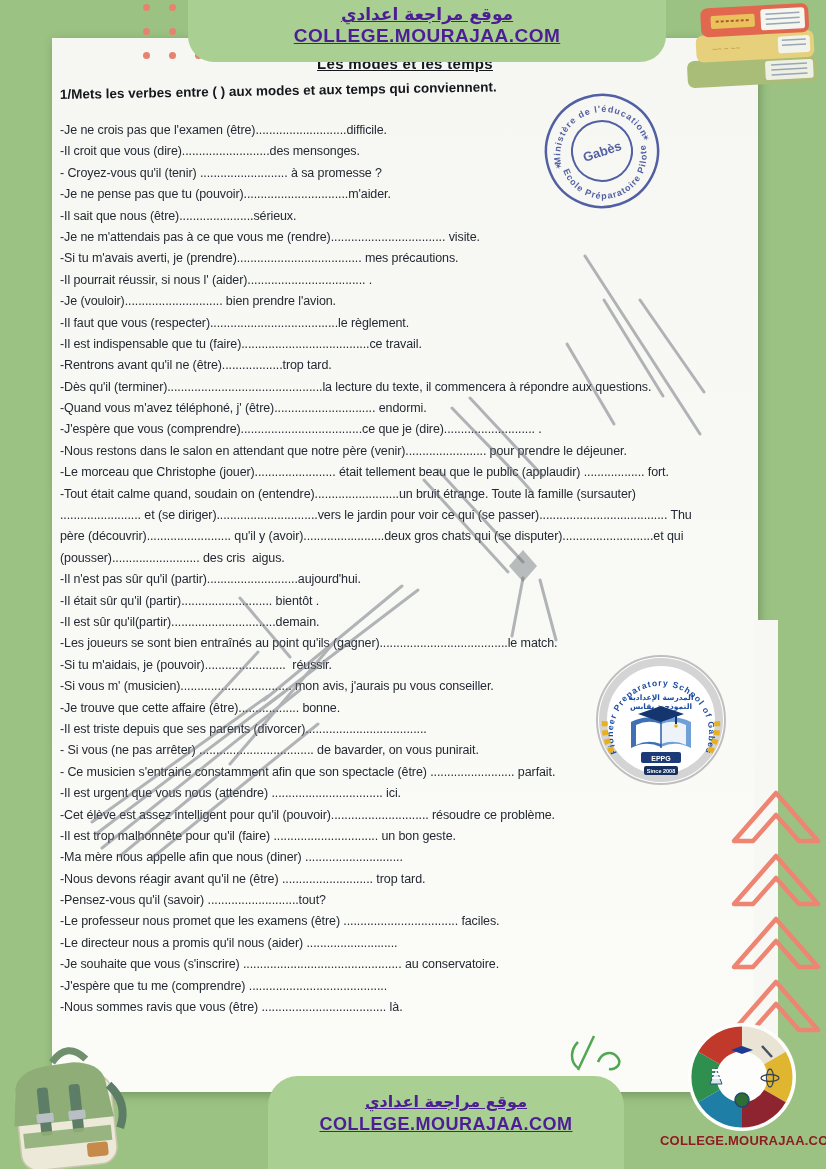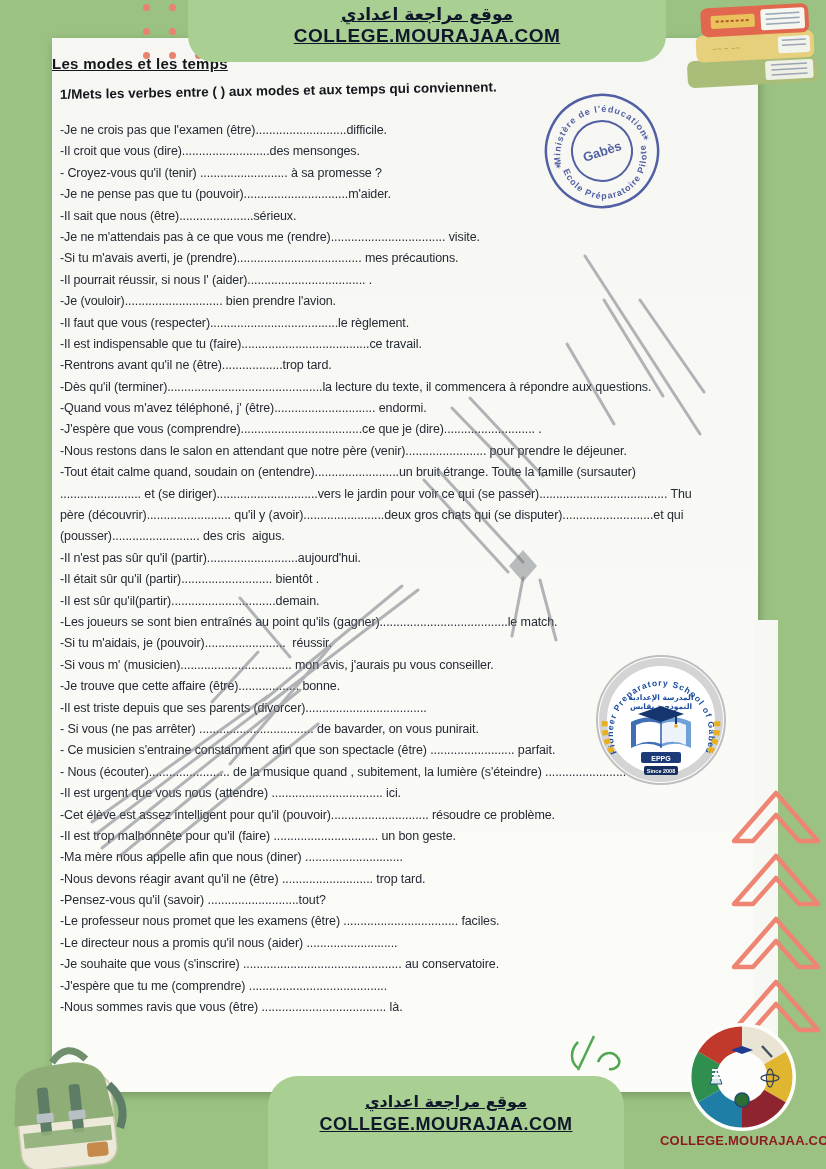--- a/index.html
+++ b/index.html
@@ -4,33 +4,33 @@
 <style>
   html,body{margin:0;padding:0;}
   .canvas{position:relative;width:826px;height:1169px;overflow:hidden;
     background:#9bc283;font-family:"Liberation Sans","DejaVu Sans",sans-serif;}
   
   .paper{position:absolute;left:52px;top:38px;width:706px;height:1054px;
     background:linear-gradient(#f6f6f3,#fbfbf8);
     box-shadow:2px 3px 9px rgba(50,70,40,.35);}
   .paper-lip{position:absolute;left:754px;top:620px;width:24px;height:458px;background:#f7f7f4;}
   
-  .tab{position:absolute;background:#a9cf92;text-align:center;color:#0f172a;}
+  .tab{position:absolute;background:#a9cf92;text-align:center;color:#4c1d95;}
   .tab-top{left:188px;top:0;width:478px;height:62px;border-radius:0 0 26px 26px;padding-top:4px;box-sizing:border-box;}
   .tab-bottom{left:268px;top:1076px;width:356px;height:93px;border-radius:30px 30px 0 0;padding-top:16px;box-sizing:border-box;}
   .ar-line{font-family:"DejaVu Sans",sans-serif;font-weight:bold;text-decoration:underline;}
   .tab-top .ar-line{font-size:17px;}
   .tab-bottom .ar-line{font-size:16px;}
   .url-line{font-weight:bold;text-decoration:underline;letter-spacing:.5px;}
   .tab-top .url-line{font-size:19px;margin-top:1px;}
   .tab-bottom .url-line{font-size:18px;margin-top:3px;}
   
   .dot{position:absolute;width:7px;height:7px;border-radius:50%;background:#e8826e;}
   
-  .ws-title{position:absolute;left:0;top:17px;width:100%;
+  .ws-title{position:absolute;left:0;top:17px;width:100%;text-align:center;
     font-size:15px;font-weight:bold;color:#14171c;text-decoration:underline;letter-spacing:.3px;}
   .ws-instruction{position:absolute;left:8px;top:49px;font-size:13.5px;font-weight:bold;color:#14171c;
     transform:rotate(-1deg);transform-origin:left center;white-space:nowrap;}
   .ws-lines{position:absolute;left:8px;top:82px;width:698px;}
   .xline{height:21.4px;line-height:21.4px;font-size:12.5px;color:#242a33;white-space:pre;letter-spacing:-.1px;}
   
   .ring-caption{position:absolute;left:660px;top:1133px;width:166px;text-align:center;
     font-size:13px;font-weight:bold;color:#8e1d22;letter-spacing:.2px;}
   svg{position:absolute;left:0;top:0;pointer-events:none;}
 </style>
@@ -52,35 +52,35 @@
         <div class="xline">-Si tu m'avais averti, je (prendre)..................................... mes précautions.</div>
         <div class="xline">-Il pourrait réussir, si nous l' (aider)................................... .</div>
         <div class="xline">-Je (vouloir)............................. bien prendre l'avion.</div>
         <div class="xline">-Il faut que vous (respecter)......................................le règlement.</div>
         <div class="xline">-Il est indispensable que tu (faire)......................................ce travail.</div>
         <div class="xline">-Rentrons avant qu'il ne (être)..................trop tard.</div>
         <div class="xline">-Dès qu'il (terminer)..............................................la lecture du texte, il commencera à répondre aux questions.</div>
         <div class="xline">-Quand vous m'avez téléphoné, j' (être).............................. endormi.</div>
         <div class="xline">-J'espère que vous (comprendre)....................................ce que je (dire)........................... .</div>
         <div class="xline">-Nous restons dans le salon en attendant que notre père (venir)........................ pour prendre le déjeuner.</div>
+        <div class="xline">-Le morceau que Christophe (jouer)........................ était tellement beau que le public (applaudir) .................. fort.</div>
         <div class="xline">-Tout était calme quand, soudain on (entendre).........................un bruit étrange. Toute la famille (sursauter)</div>
         <div class="xline">........................ et (se diriger)..............................vers le jardin pour voir ce qui (se passer)...................................... Thu</div>
         <div class="xline">père (découvrir)......................... qu'il y (avoir)........................deux gros chats qui (se disputer)...........................et qui</div>
         <div class="xline">(pousser).......................... des cris  aigus.</div>
         <div class="xline">-Il n'est pas sûr qu'il (partir)...........................aujourd'hui.</div>
         <div class="xline">-Il était sûr qu'il (partir)........................... bientôt .</div>
         <div class="xline">-Il est sûr qu'il(partir)...............................demain.</div>
         <div class="xline">-Les joueurs se sont bien entraînés au point qu'ils (gagner)......................................le match.</div>
         <div class="xline">-Si tu m'aidais, je (pouvoir)........................  réussir.</div>
         <div class="xline">-Si vous m' (musicien)................................. mon avis, j'aurais pu vous conseiller.</div>
         <div class="xline">-Je trouve que cette affaire (être).................. bonne.</div>
         <div class="xline">-Il est triste depuis que ses parents (divorcer)....................................</div>
         <div class="xline">- Si vous (ne pas arrêter) .................................. de bavarder, on vous punirait.</div>
         <div class="xline">- Ce musicien s'entraine constamment afin que son spectacle (être) ......................... parfait.</div>
-        <div class="xline">- Nous (écouter)........................ de la musique quand , subitement, la lumière (s'éteindre) ........................</div>
         <div class="xline">-Il est urgent que vous nous (attendre) ................................. ici.</div>
         <div class="xline">-Cet élève est assez intelligent pour qu'il (pouvoir)............................. résoudre ce problème.</div>
         <div class="xline">-Il est trop malhonnête pour qu'il (faire) ............................... un bon geste.</div>
         <div class="xline">-Ma mère nous appelle afin que nous (diner) .............................</div>
         <div class="xline">-Nous devons réagir avant qu'il ne (être) ........................... trop tard.</div>
         <div class="xline">-Pensez-vous qu'il (savoir) ...........................tout?</div>
         <div class="xline">-Le professeur nous promet que les examens (être) .................................. faciles.</div>
         <div class="xline">-Le directeur nous a promis qu'il nous (aider) ...........................</div>
         <div class="xline">-Je souhaite que vous (s'inscrire) ............................................... au conservatoire.</div>
         <div class="xline">-J'espère que tu me (comprendre) .........................................</div>

